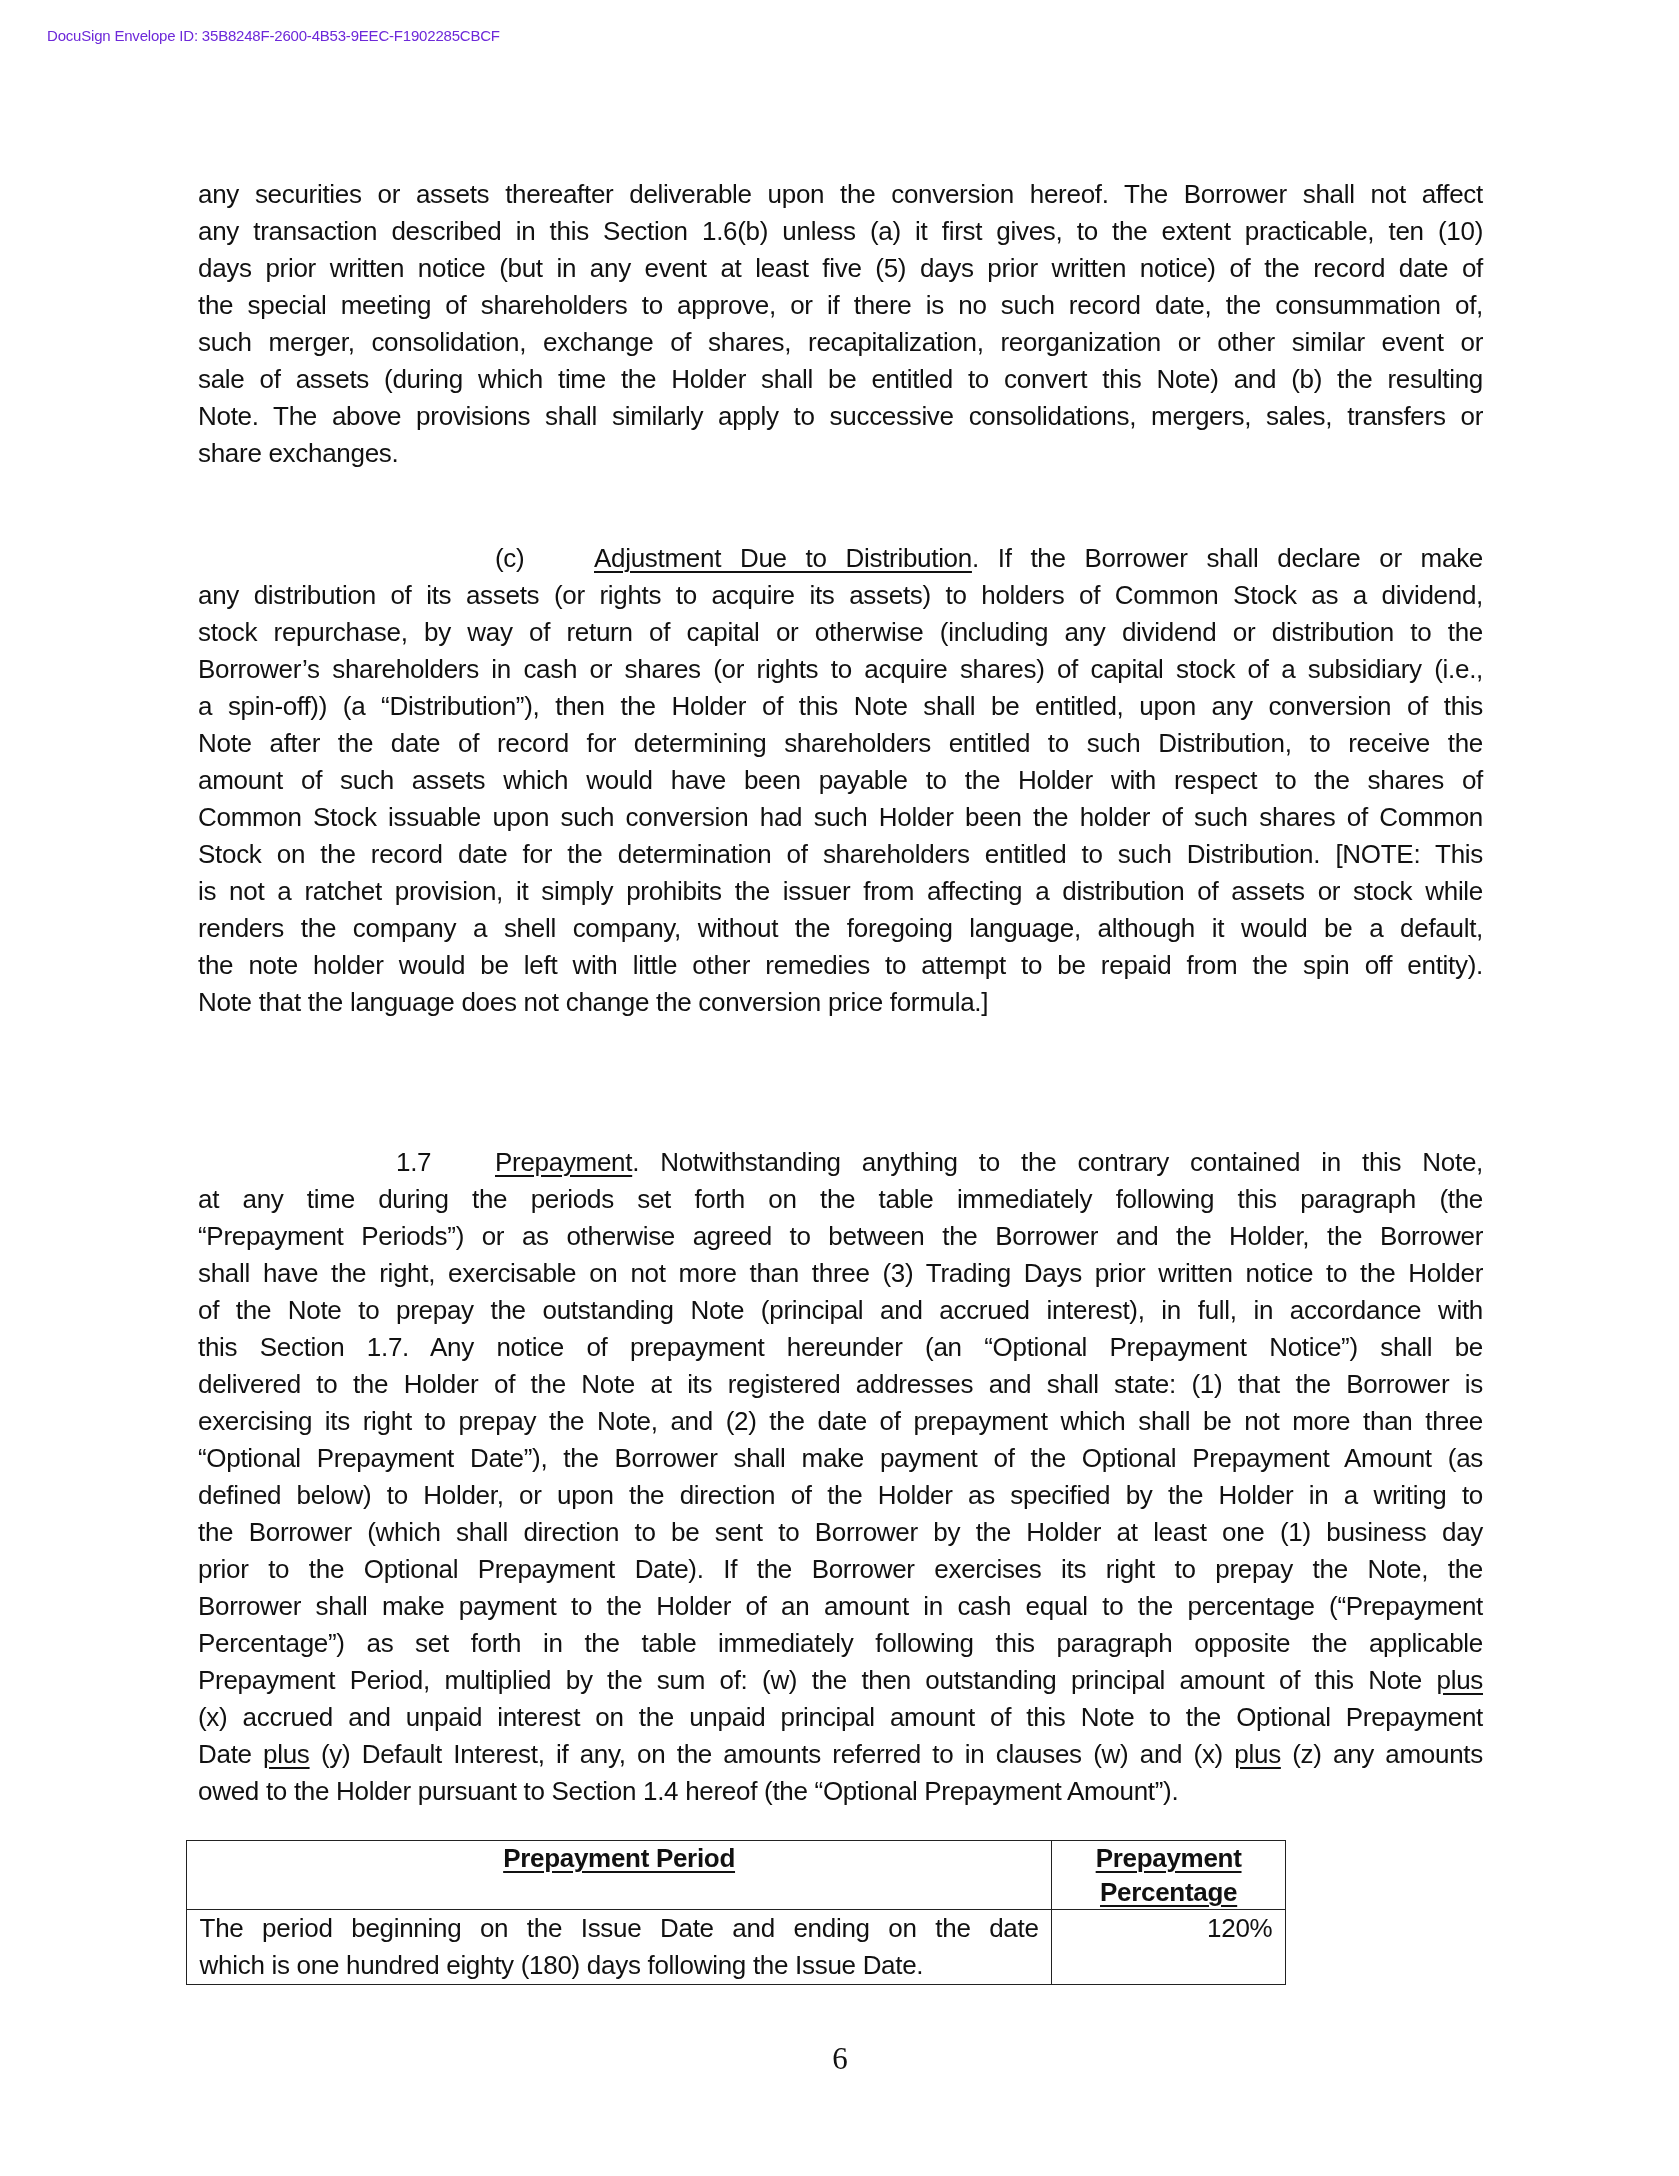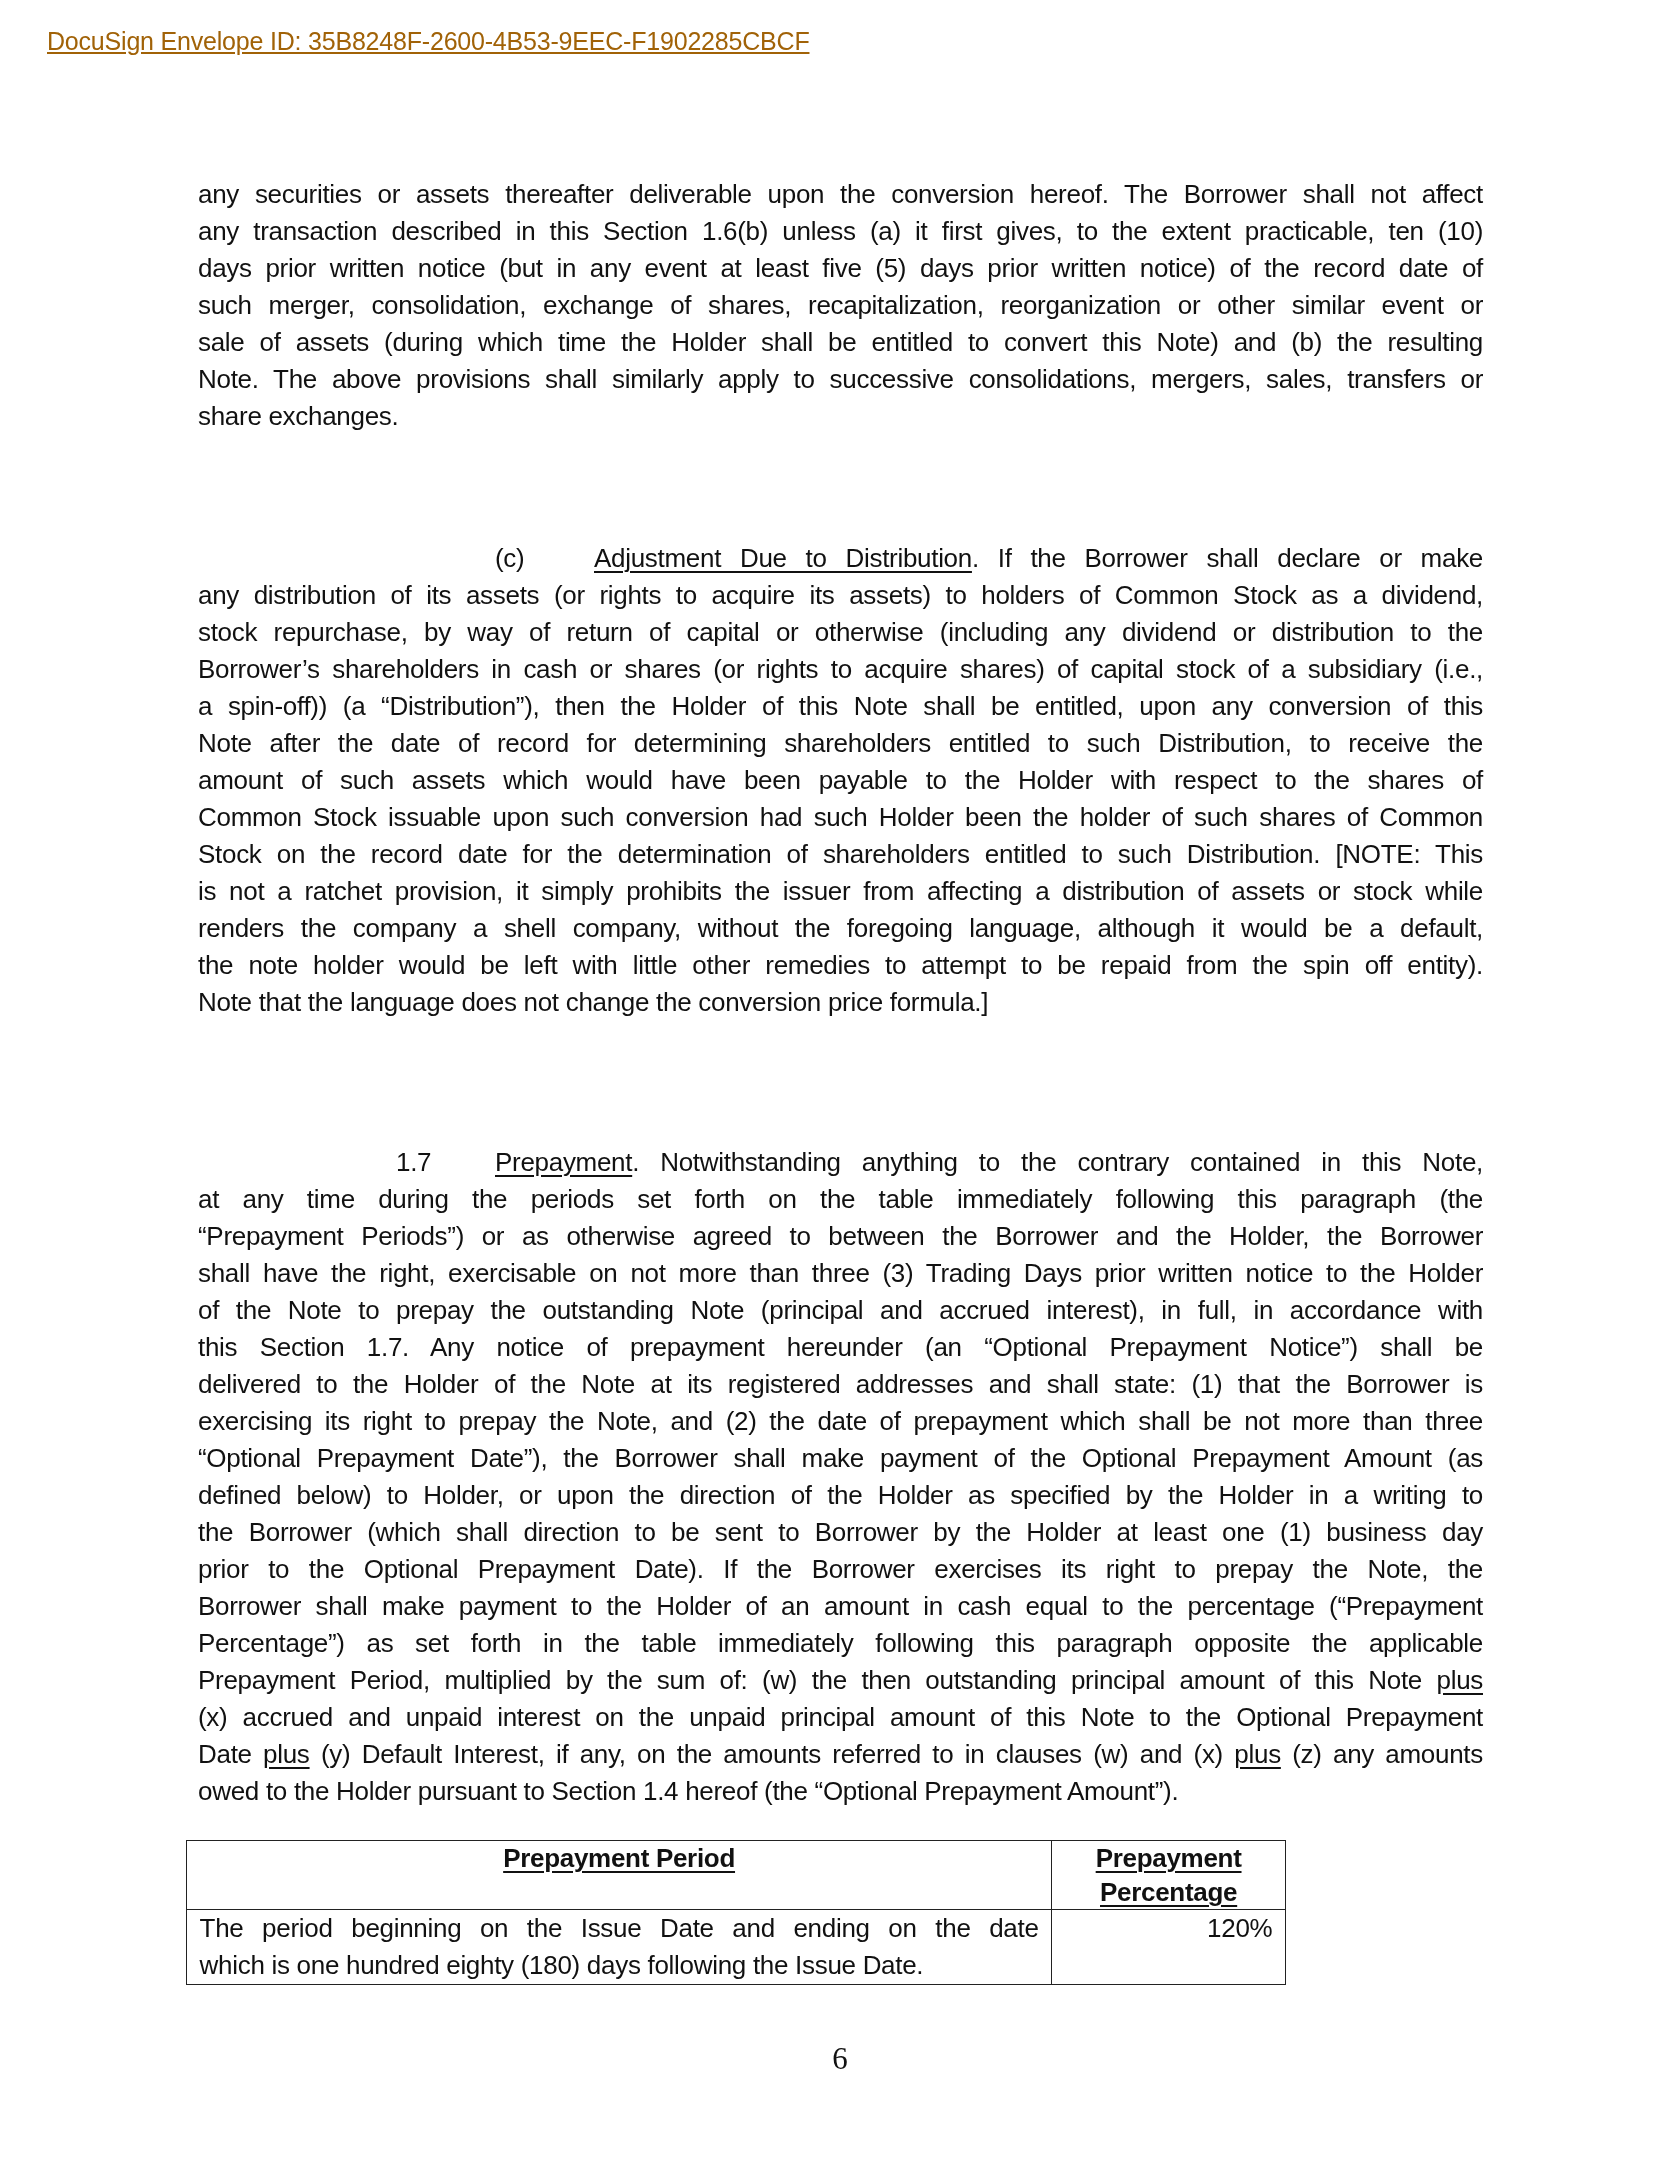--- a/index.html
+++ b/index.html
@@ -1,21 +1,20 @@
 <!DOCTYPE html>
 <html style="font-size:14.4px"><head>
 <meta charset="utf-8">
 <style>
   html, body { margin: 0; padding: 0; background: #ffffff; }
   body { width: 1680px; height: 2176px; position: relative; overflow: hidden; color: #111111; }
   .envelope {
     position: absolute; left: 47px; top: 27px;
-    font-family: "Liberation Sans", sans-serif; font-size: 25px; color: #a16207;
+    font-family: "Liberation Sans", sans-serif; font-size: 15px; color: #6d28d9;
     letter-spacing: -0.2px;
-    text-decoration: underline;
   }
   .para { position: absolute; left: 198px; width: 1285px; }
   .line {
     font-family: "Liberation Sans", sans-serif;
     font-size: 26px;
     height: 37px; line-height: 37px;
     white-space: nowrap;
     text-align: justify; text-align-last: justify;
     letter-spacing: -0.3px;
     transform-origin: left center;
@@ -47,20 +46,21 @@
 </style>
 </head>
 <body>
 
 <div class="envelope">DocuSign Envelope ID: 35B8248F-2600-4B53-9EEC-F1902285CBCF</div>
 
 <div class="para" id="p1">
   <div class="line">any securities or assets thereafter deliverable upon the conversion hereof.  The Borrower shall not affect</div>
   <div class="line">any transaction described in this Section 1.6(b) unless (a) it first gives, to the extent practicable, ten (10)</div>
   <div class="line">days prior written notice (but in any event at least five (5) days prior written notice) of the record date of</div>
+  <div class="line">the special meeting of shareholders to approve, or if there is no such record date, the consummation of,</div>
   <div class="line">such merger, consolidation, exchange of shares, recapitalization, reorganization or other similar event or</div>
   <div class="line">sale of assets (during which time the Holder shall be entitled to convert this Note) and (b) the resulting</div>
   <div class="line">Note.  The above provisions shall similarly apply to successive consolidations, mergers, sales, transfers or</div>
   <div class="line last">share exchanges.</div>
 </div>
 
 <div class="para" id="p2">
   <div class="hdr-line line">
     <span class="num" style="left:297px">(c)</span>
     <span class="rest" style="left:396px">

